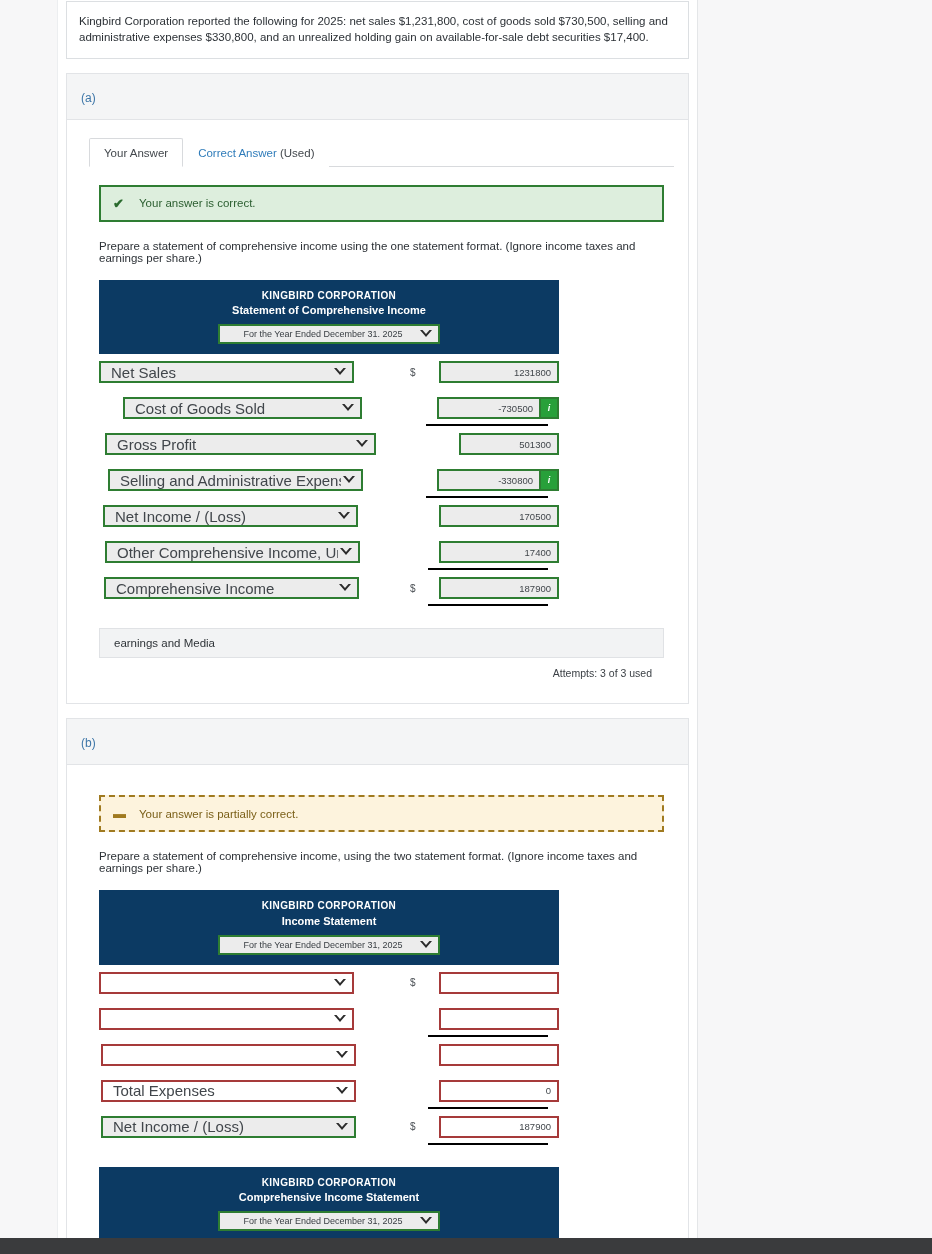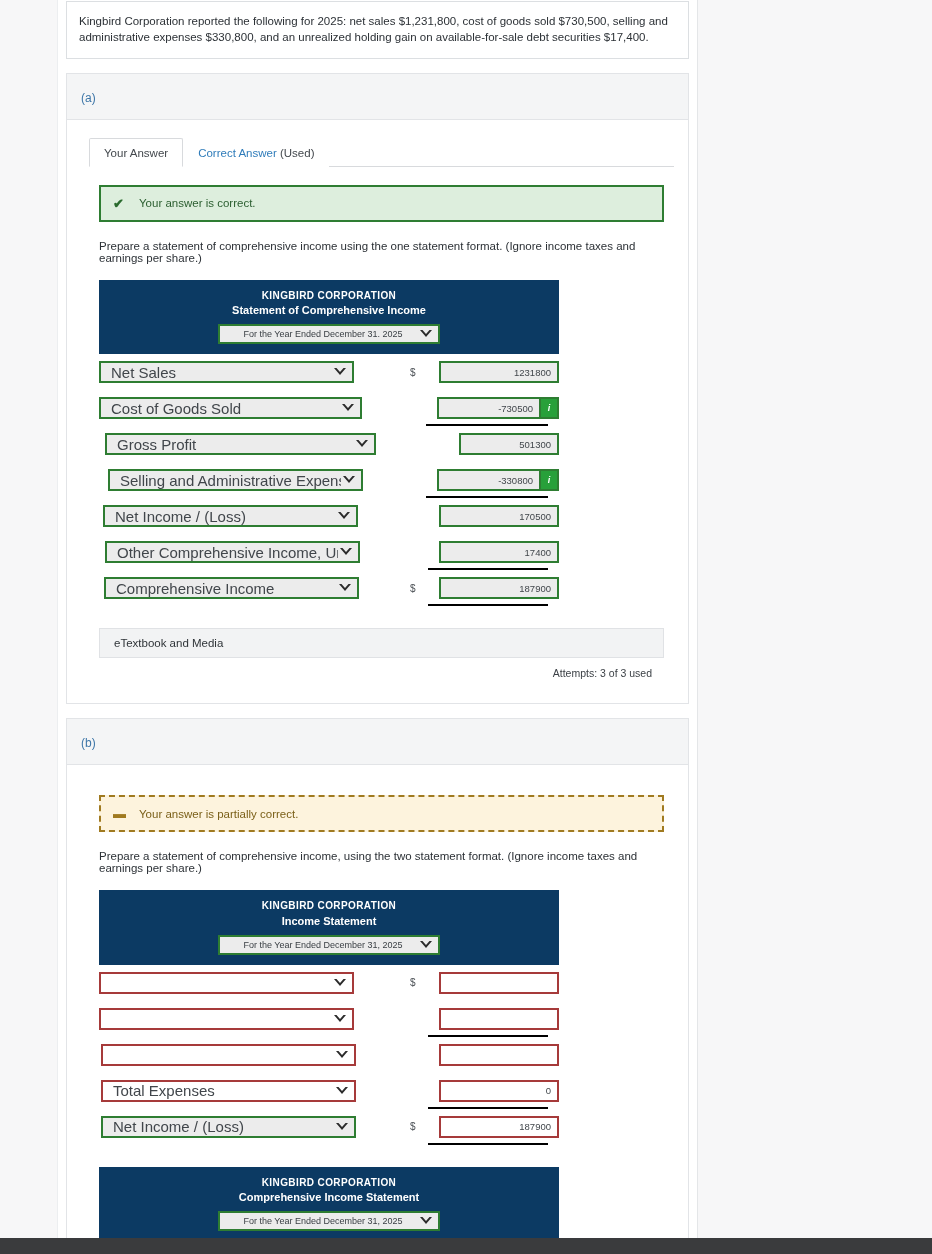--- a/index.html
+++ b/index.html
@@ -305,21 +305,21 @@
                     </svg>
                   </span>
                 </div>
                 <div style="width: 56px; flex: 0 0 auto;"></div>
                 <div class="dollar">$</div>
                 <div class="amount-group" style="margin-left: 4px;">
                   <div class="cell-amount ok" style="width: 120px;">1231800</div>
                 </div>
               </div>
               <div class="row">
-                <div class="cell-label ok" style="width: 276px; margin-left: 0;">
+                <div class="cell-label ok" style="width: 276px; margin-left: 24px;">
                   <span class="sel-text">Cost of Goods Sold</span>
                   <span class="chev">
                     <svg width="16" height="12" viewBox="0 0 16 12">
                       <path d="M2 2 L8 9 L14 2 L11.5 2 L8 6 L4.5 2 Z" fill="#2b2b2b"></path>
                     </svg>
                   </span>
                 </div>
                 <div style="width: 48px; flex: 0 0 auto;"></div>
                 <div class="dollar"></div>
                 <div class="amount-group" style="margin-left: 2px;">
@@ -404,21 +404,21 @@
                 <div class="dollar">$</div>
                 <div class="amount-group" style="margin-left: 4px;">
                   <div class="cell-amount ok" style="width: 120px;">187900</div>
                   <div class="underline-black" style="width: 120px;"></div>
                 </div>
               </div>
             </div>
         </div>
 
         <div class="etext-bar">
-          <span>eTextbook and Media</span>
+          <span>earnings and Media</span>
         </div>
         <div class="attempts">Attempts: 3 of 3 used</div>
       </div>
     </div>
 
     <div class="part-section">
       <div class="part-header">
         <span class="part-label">(b)</span>
       </div>
       <div class="part-body">

